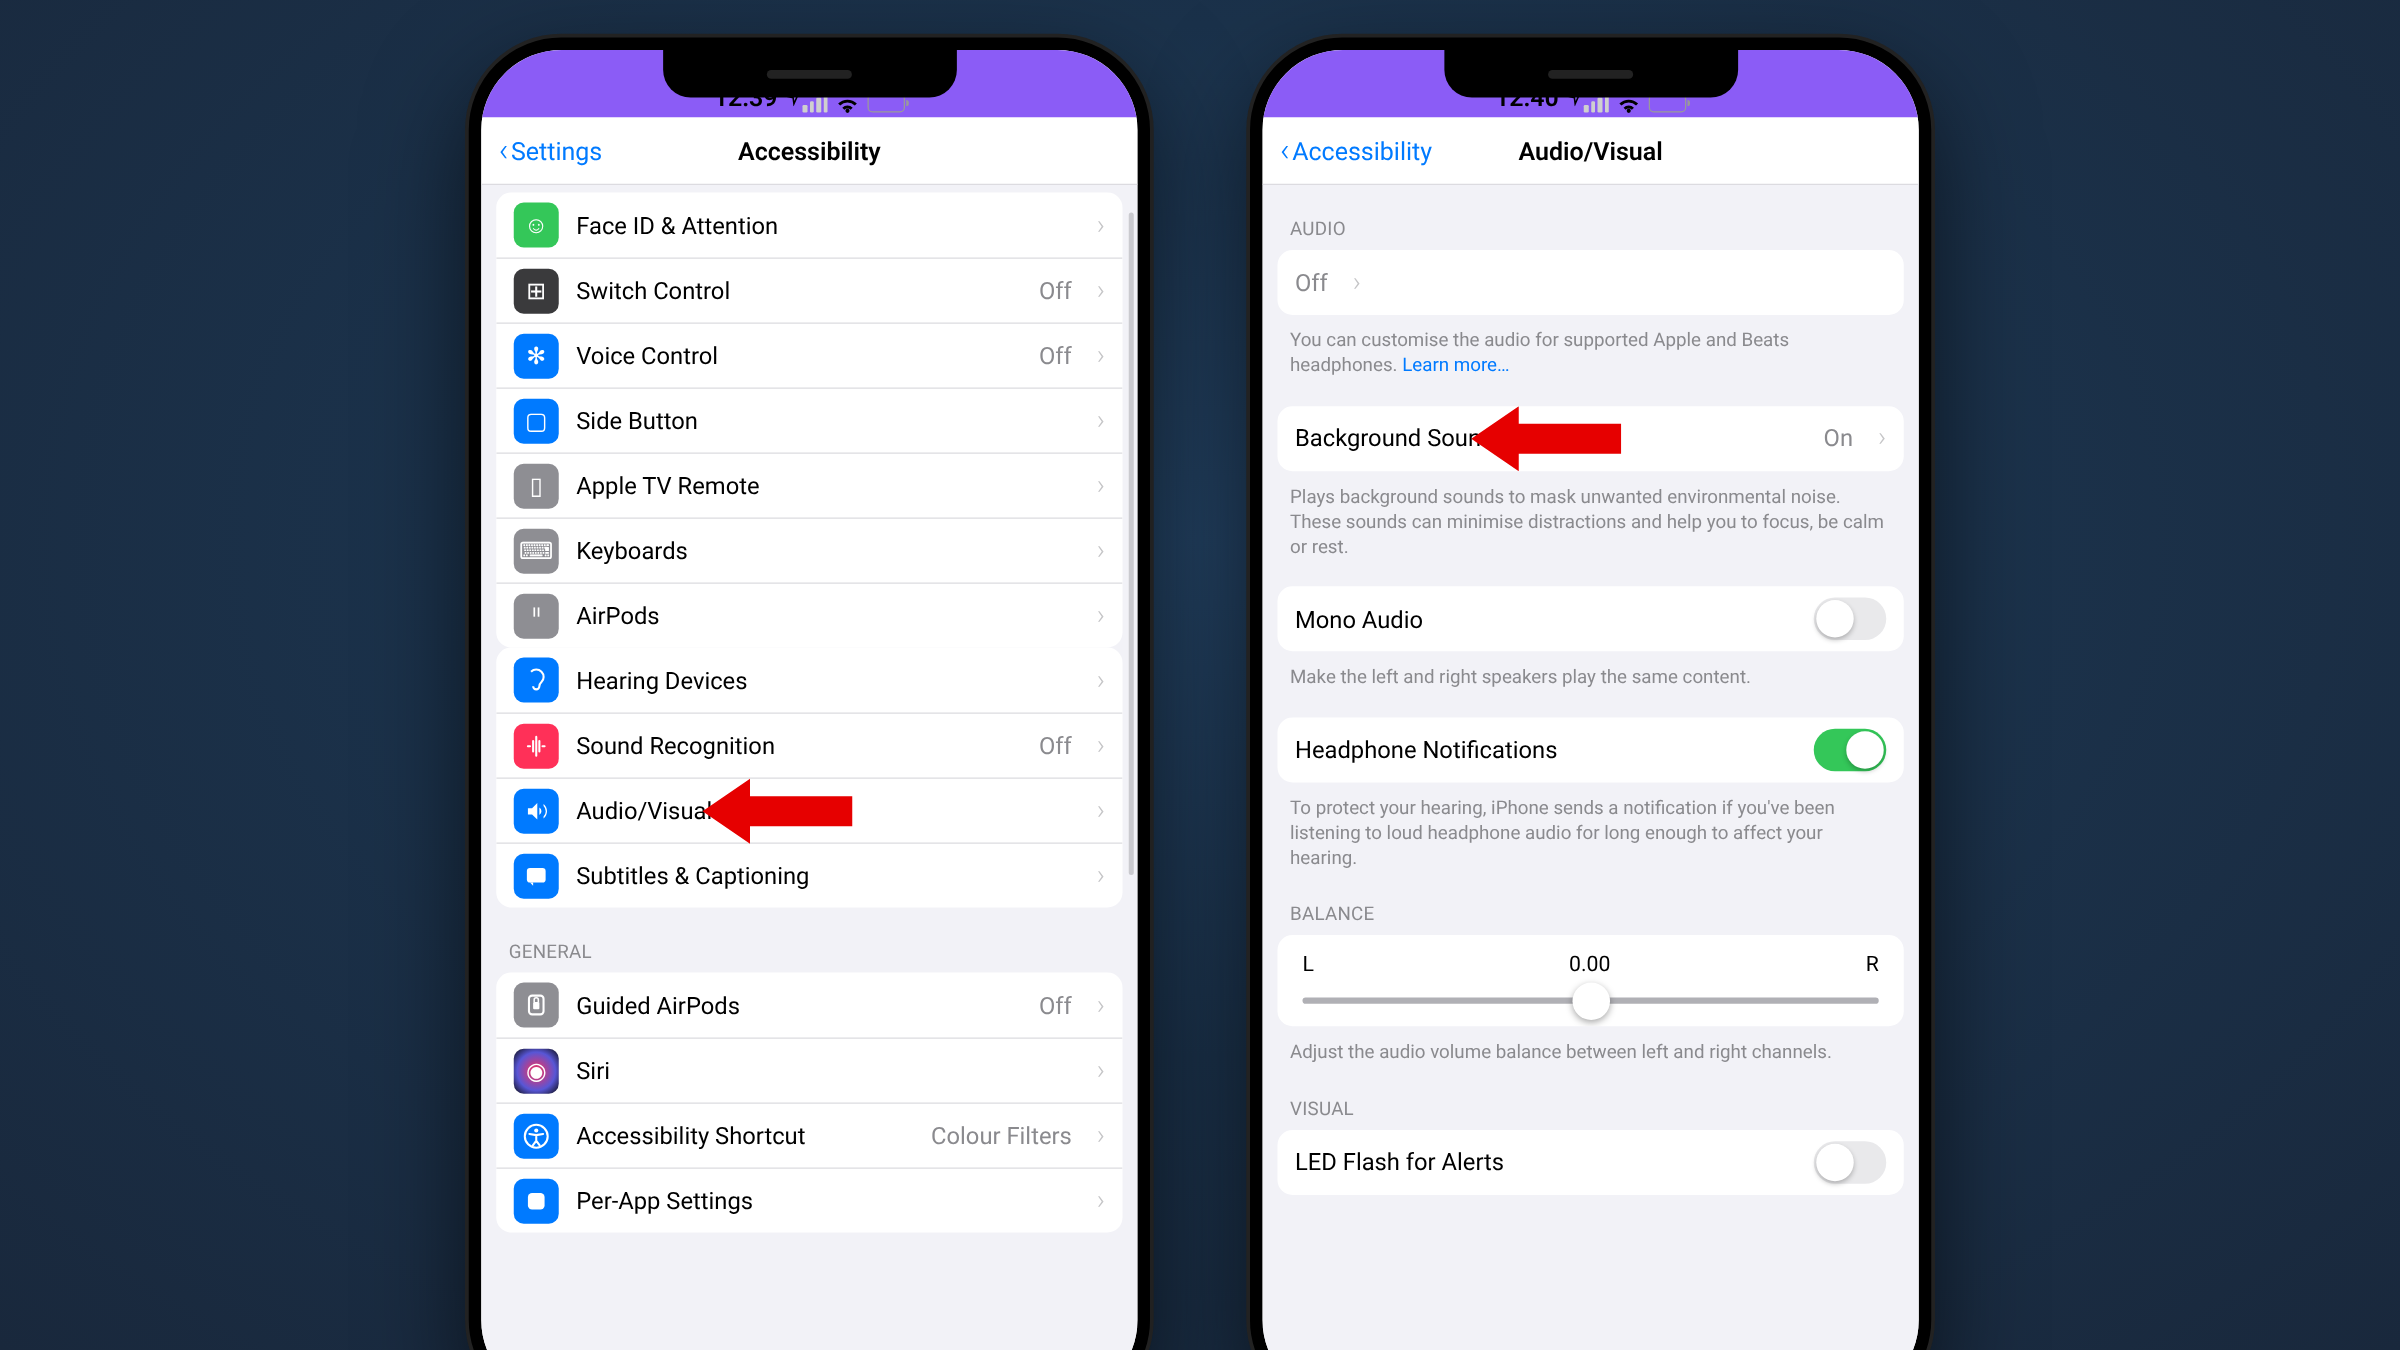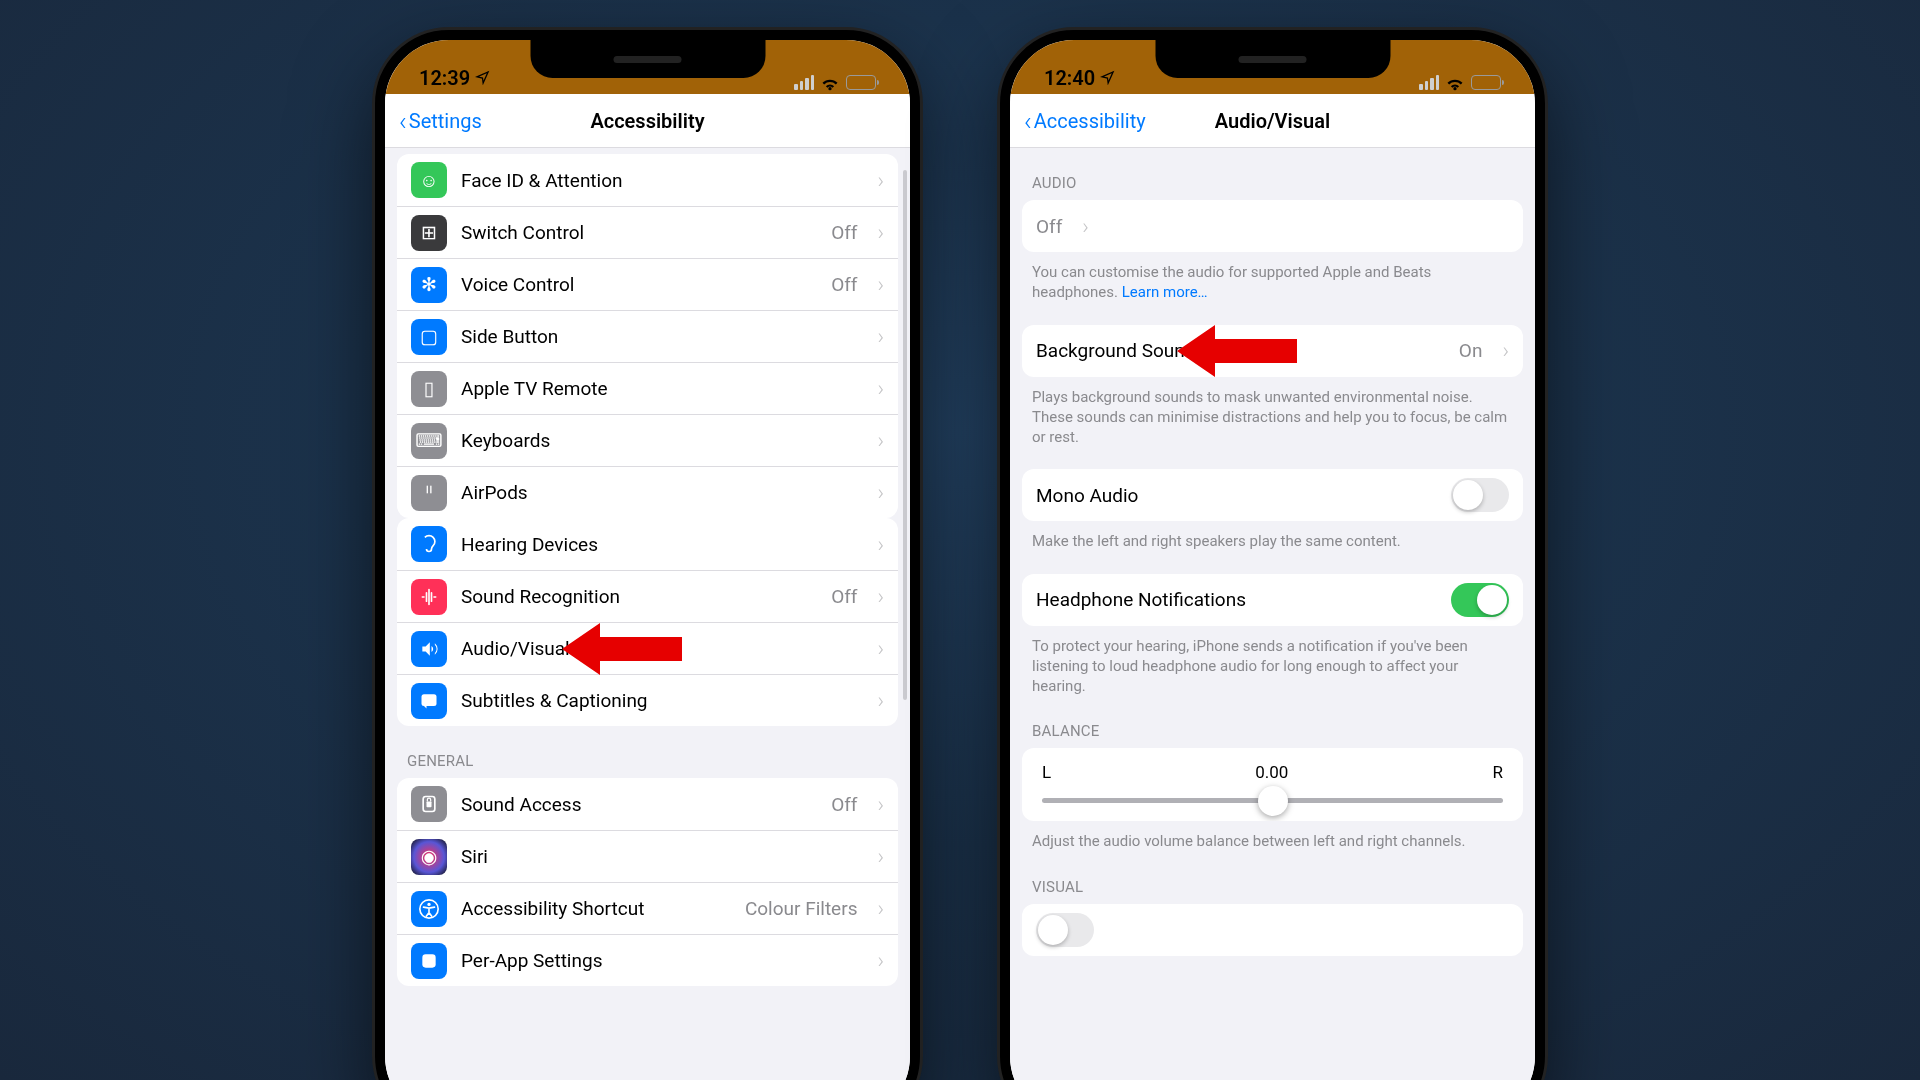--- a/index.html
+++ b/index.html
@@ -33,22 +33,22 @@
     position:relative;
     overflow:hidden;
   }
   .notch{
     position:absolute;top:0;left:50%;transform:translateX(-50%);
     width:235px;height:38px;background:#000;border-radius:0 0 22px 22px;z-index:5;
     display:flex;align-items:center;justify-content:center;gap:50px
   }
   .notch .speaker{width:68px;height:7px;border-radius:4px;background:#222}
   .statusbar{
-    height:54px;display:flex;align-items:flex-end;justify-content:space-between;
-    padding:0 34px 4px 34px;background:#a16207
+    height:54px;display:flex;align-items:flex-end;justify-content:center;
+    padding:0 34px 4px 34px;background:#8b5cf6
   }
   .statusbar .time{font-size:20px;font-weight:600;display:flex;align-items:center;gap:5px}
   .statusbar .right{display:flex;align-items:center;gap:6px}
   .signal{display:flex;align-items:flex-end;gap:2px}
   .signal i{width:3.5px;border-radius:1px}
   .signal i:nth-child(1){height:6px;background:#cfcfcf}
   .signal i:nth-child(2){height:9px;background:#cfcfcf}
   .signal i:nth-child(3){height:12px;background:#cfcfcf}
   .signal i:nth-child(4){height:15px;background:#cfcfcf}
   .wifi{width:20px;height:14px}
@@ -259,21 +259,21 @@
     <div class="section-head">GENERAL</div>
     <div class="group">
       <div class="row">
         <div class="icon" style="background:#8e8e93">
           <svg width="20" height="20" viewBox="0 0 24 24">
               <rect x="5" y="3" width="14" height="18" rx="3" fill="none" stroke="#fff" stroke-width="2"></rect>
               <rect x="9" y="9" width="6" height="7" rx="1" fill="#fff"></rect>
               <path d="M10 9V7a2 2 0 014 0v2" fill="none" stroke="#fff" stroke-width="1.5"></path>
             </svg>
         </div>
-        <div class="label">Sound Access</div>
+        <div class="label">Guided AirPods</div>
         <div class="value">Off</div>
         <div class="chevr">›</div>
       </div>
       <div class="row">
         <div class="icon" style="background:radial-gradient(circle,#ff2d55,#5856d6 60%,#0a0a0a)">◉</div>
         <div class="label">Siri</div>
         <div class="chevr">›</div>
       </div>
       <div class="row">
         <div class="icon" style="background:#007aff">
@@ -396,19 +396,20 @@
         <div class="track">
           <div class="thumb"></div>
         </div>
       </div>
     </div>
     <div class="footnote">Adjust the audio volume balance between left and right channels.</div>
 
     <div class="section-head">VISUAL</div>
     <div class="group">
       <div class="row">
+        <div class="label">LED Flash for Alerts</div>
         <div class="toggle off">
             <div class="knob"></div>
           </div>
       </div>
     </div>
   </div>
 </div>
 
 </body></html>

